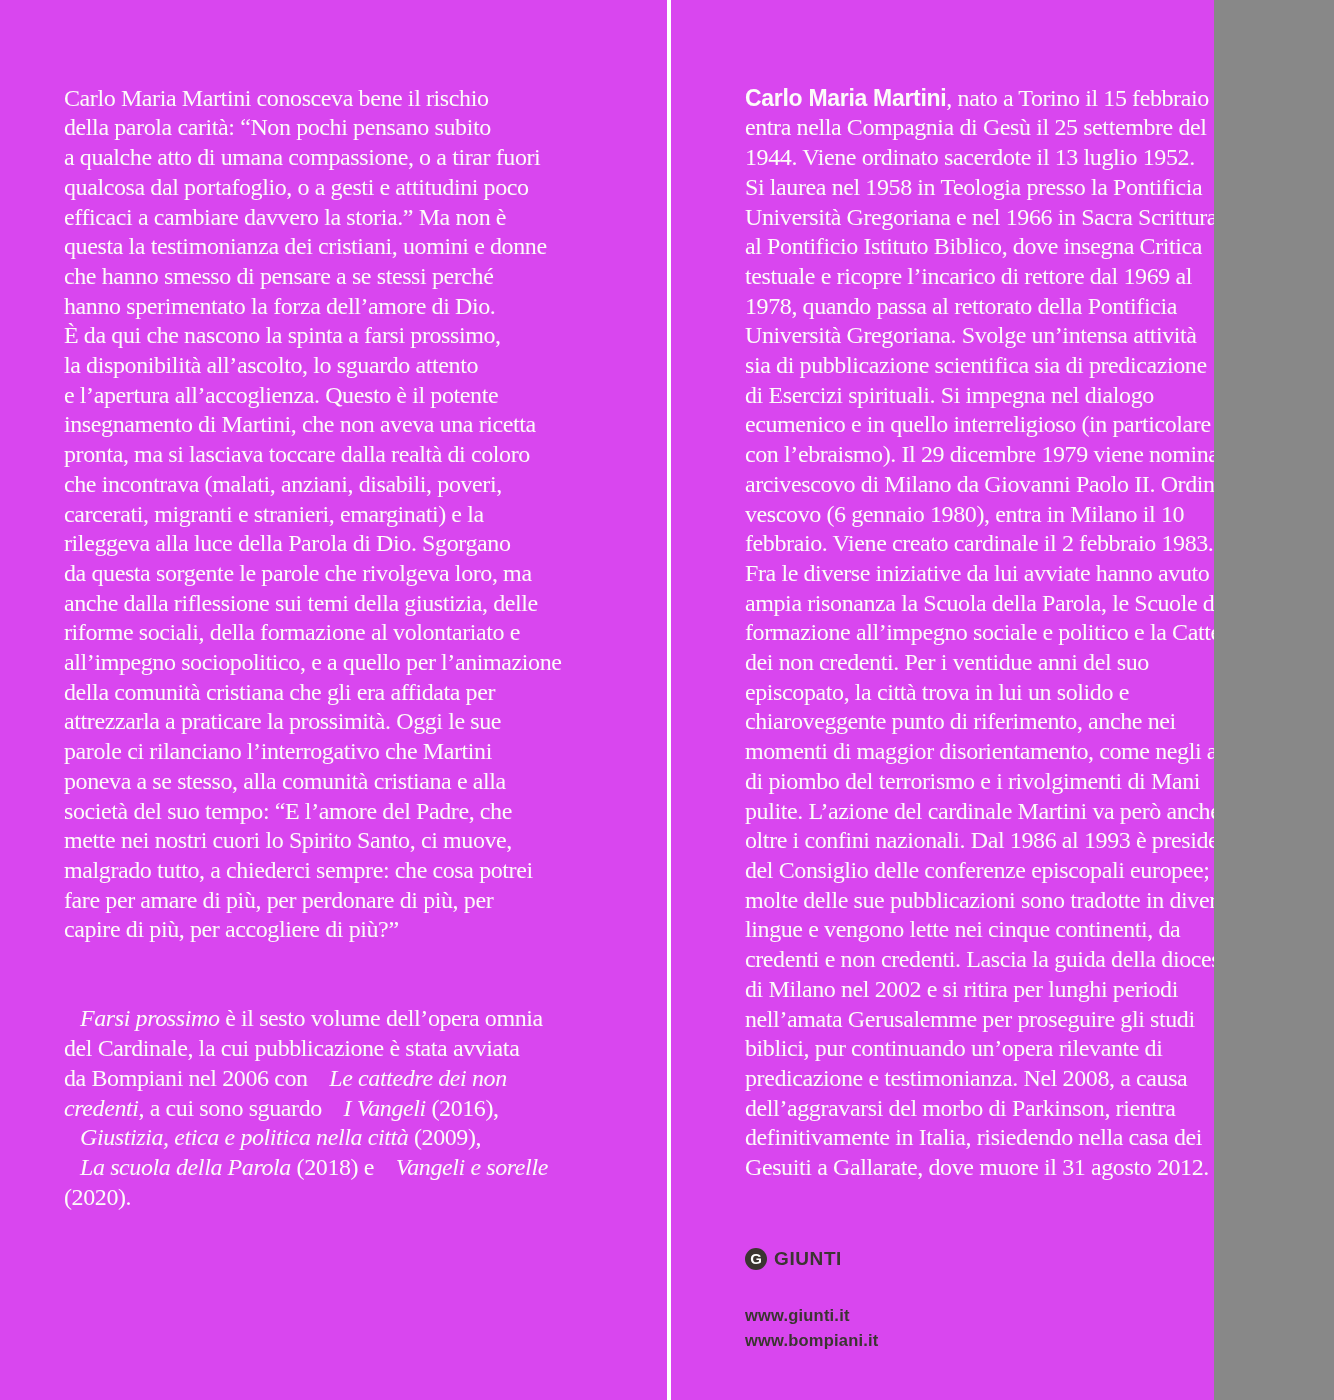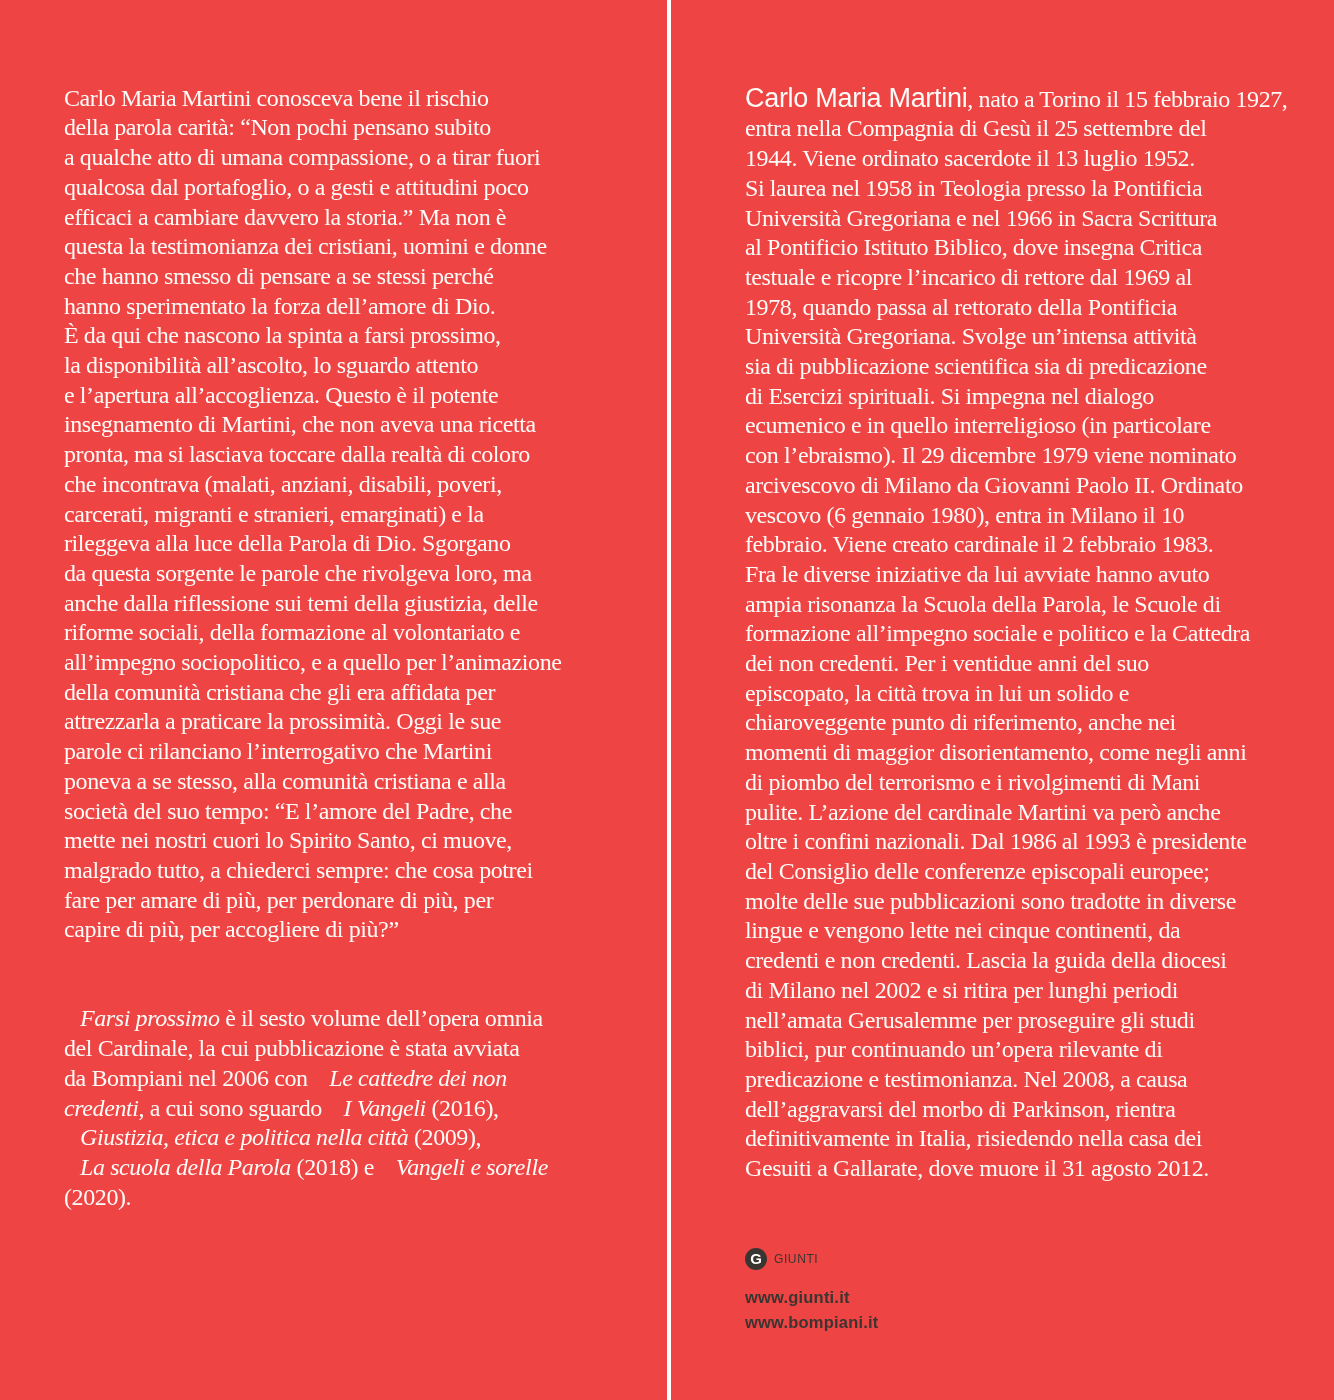--- a/index.html
+++ b/index.html
@@ -1,20 +1,20 @@
 <!DOCTYPE html>
 <html><head>
 <meta charset="utf-8">
 <style>
   html, body { margin: 0; padding: 0; }
   body { background: #888; }
   .page {
     position: relative;
-    width: 1334px; height: 1400px;
-    background: #ef4444;
+    width: 1214px; height: 1400px;
+    background: #d946ef;
     overflow: hidden;
     font-family: "Liberation Serif", "DejaVu Serif", serif;
   }
   .divider {
     position: absolute;
     left: 667px; top: 0;
     width: 4px; height: 100%;
     background: #ffffff;
   }
   .col {
@@ -25,39 +25,39 @@
     line-height: 29.7px;
     letter-spacing: -0.4px;
     white-space: pre-line;
   }
   .col.left  { left: 64px;  width: 596px; }
   .col.right { left: 745px; width: 589px; }
   p.body { margin: 0 0 29.7px 0; padding: 0; }
   .it { font-style: italic; margin-left: 16px; }
   .lead {
     font-family: "Liberation Sans", "DejaVu Sans", sans-serif;
-    font-weight: 400;
-    font-size: 27px;
+    font-weight: 700;
+    font-size: 23px;
     letter-spacing: -0.3px;
     margin-top: 23px;
   }
   .footer {
     position: absolute;
     left: 745px; top: 1248px;
     color: #3b3531;
     font-family: "Liberation Sans", "DejaVu Sans", sans-serif;
   }
   .logo-row { display: flex; align-items: center; gap: 7px; }
   .logo-mark { display: block; width: 22px; height: 22px; }
   .logo-text {
-    font-weight: 400;
-    font-size: 12px;
+    font-weight: 700;
+    font-size: 19px;
     letter-spacing: 0.6px;
   }
-  .urls { margin-top: 15px; }
+  .urls { margin-top: 33px; }
   .url {
     font-weight: 700;
     font-size: 16.5px;
     line-height: 25px;
     letter-spacing: 0.2px;
   }
 </style>
 </head>
 <body>
 

